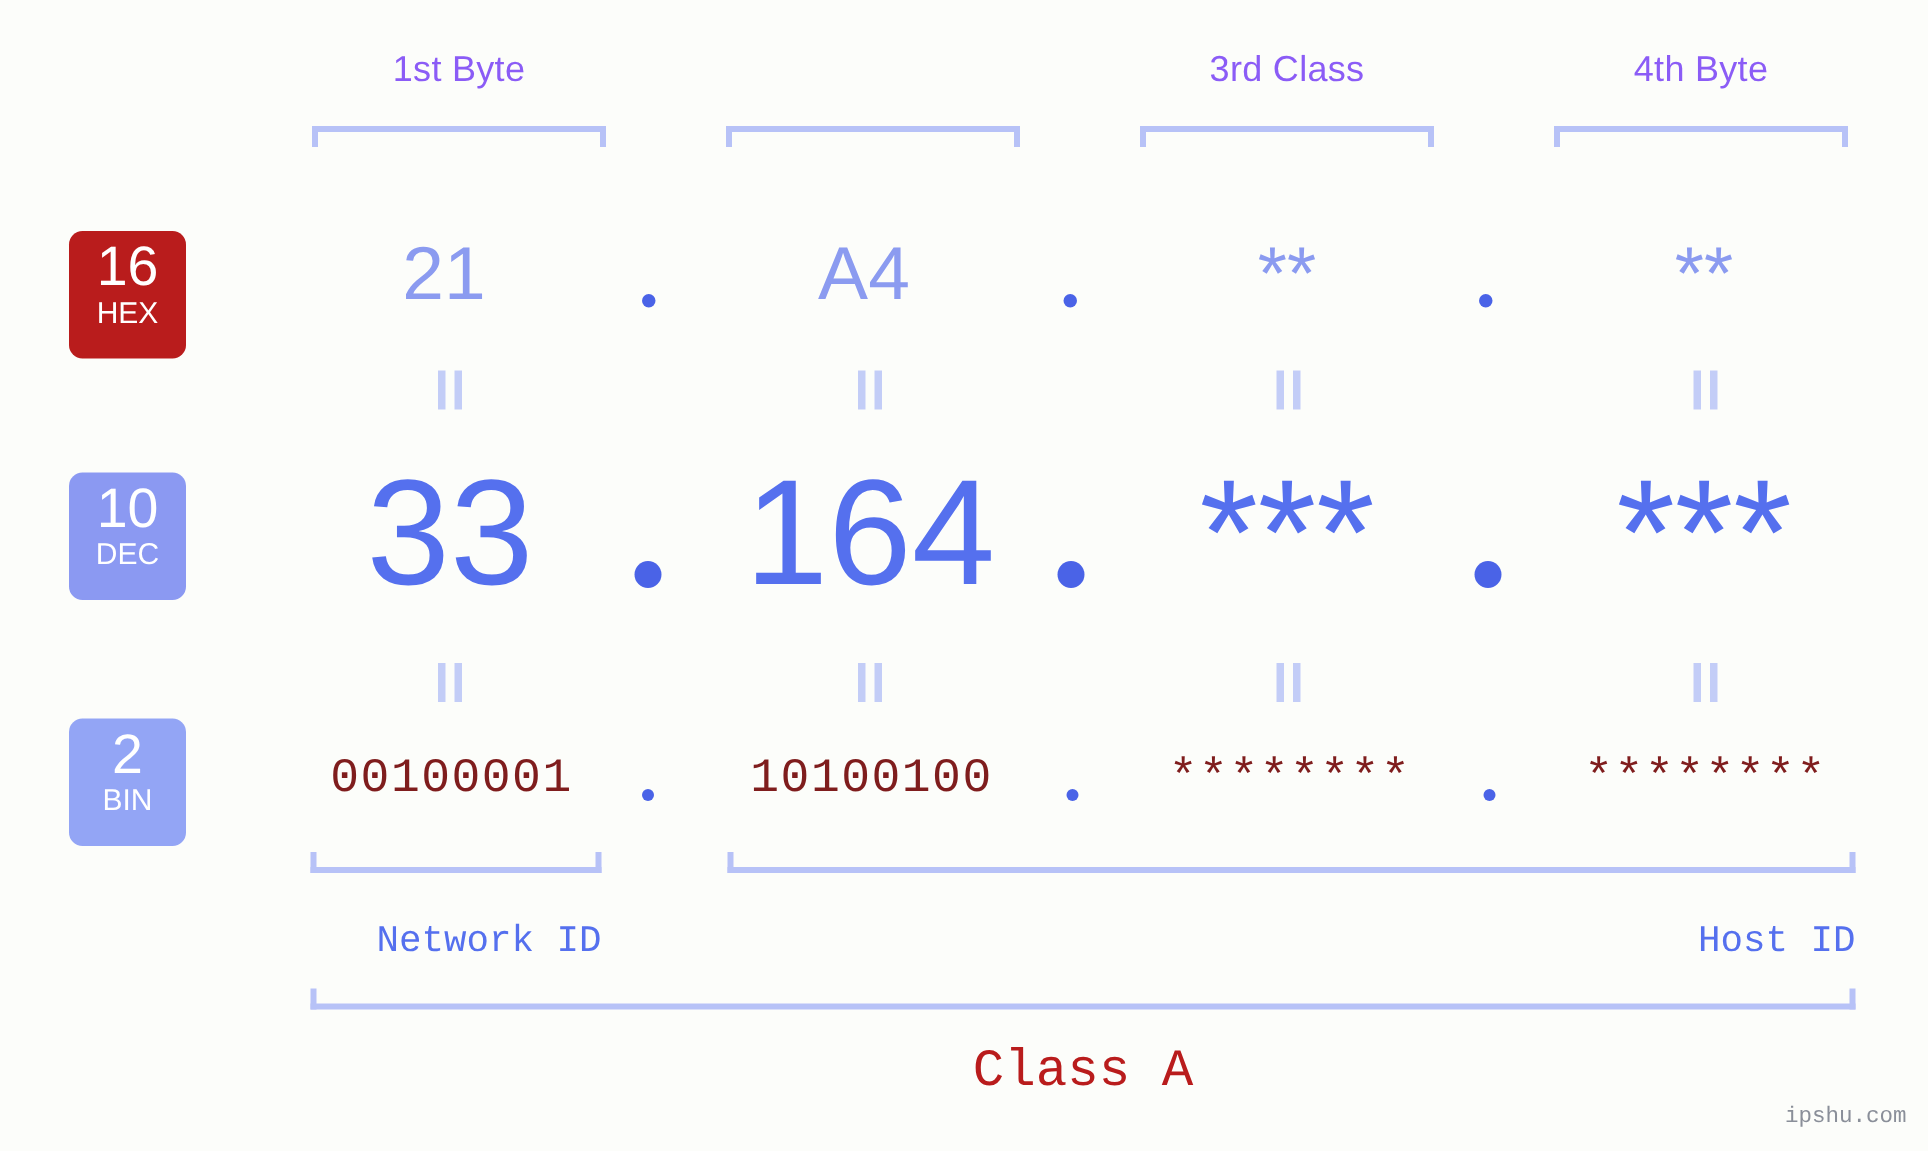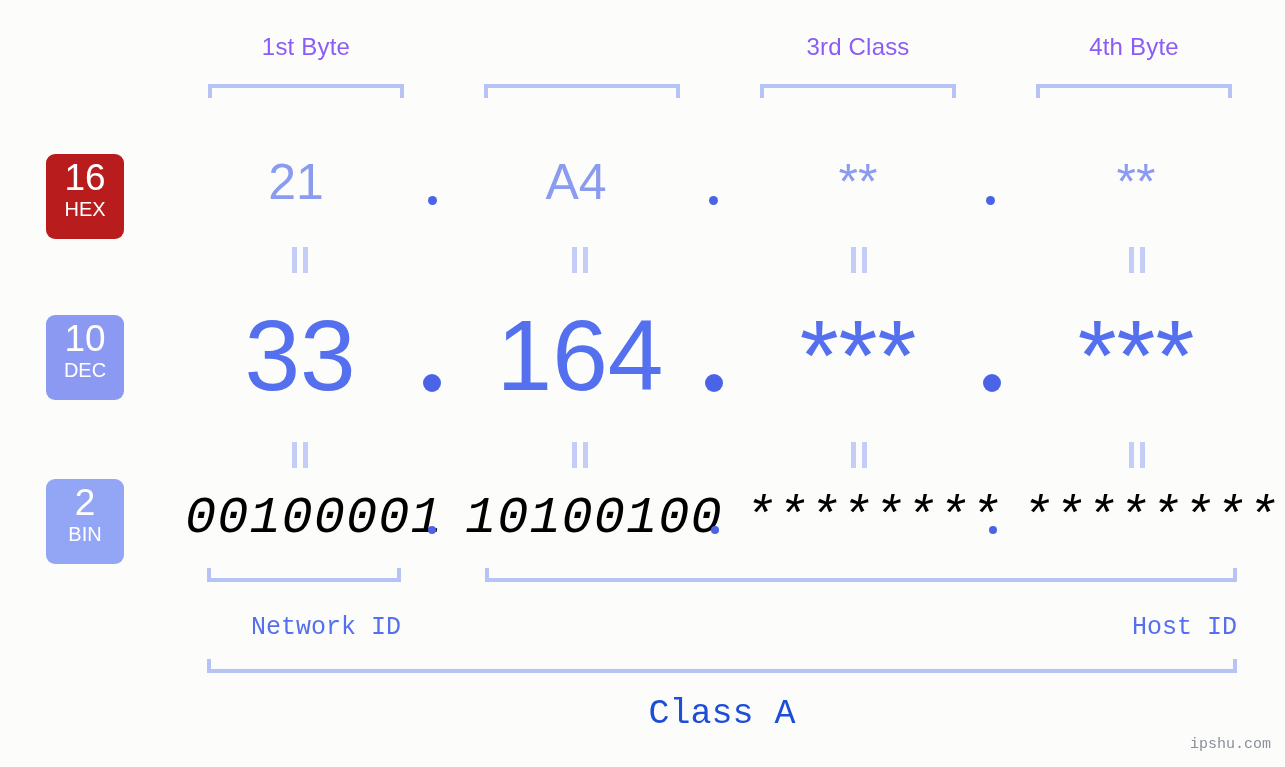--- a/index.html
+++ b/index.html
@@ -88,26 +88,25 @@
     color: #8b9bf0;
     font-family: "Liberation Sans", sans-serif;
   }
   .dec-val {
     font-size: 100px;
     line-height: 100px;
     color: #5570ee;
     font-family: "Liberation Sans", sans-serif;
   }
   .bin-val {
-    font-size: 52px;
+    font-size: 32px;
     line-height: 38px;
-    color: #000000;
+    color: #7f1d1d;
     font-family: "Liberation Mono", monospace;
     letter-spacing: 1px;
-    font-style: italic;
   }
 
   
   .dot {
     position: absolute;
     border-radius: 50%;
     background: #4a63e7;
   }
   .dot-hex { width: 9px;  height: 9px;  }
   .dot-dec { width: 18px; height: 18px; }
@@ -136,21 +135,21 @@
     text-align: right;
     font-size: 25px;
     color: #5570ee;
     font-family: "Liberation Mono", monospace;
     white-space: nowrap;
   }
   .class-label {
     position: absolute;
     text-align: center;
     font-size: 35px;
-    color: #1d4ed8;
+    color: #b91c1c;
     font-family: "Liberation Mono", monospace;
     white-space: nowrap;
   }
 
   
   .watermark {
     position: absolute;
     right: 14px;
     bottom: 14px;
     font-size: 15px;

